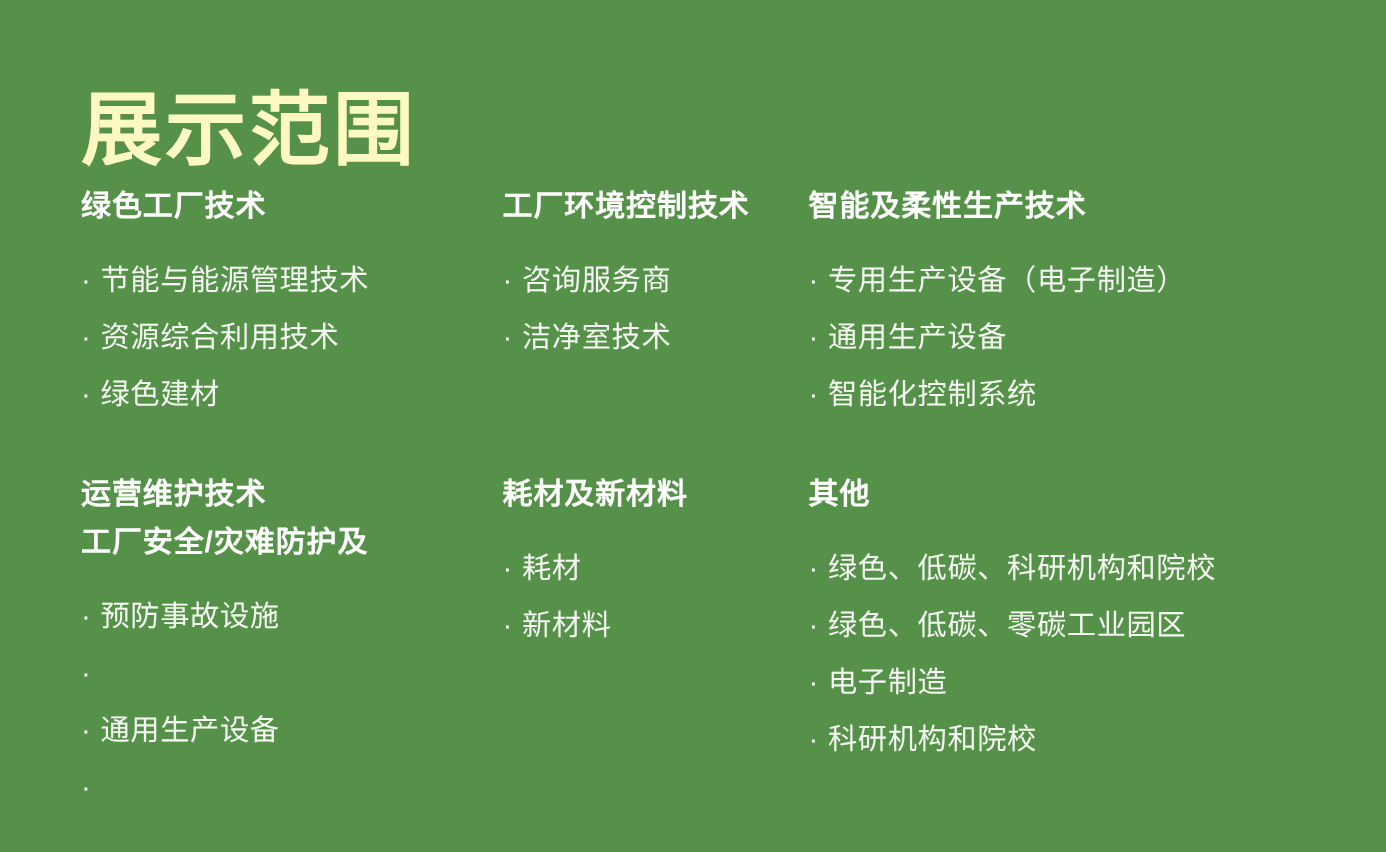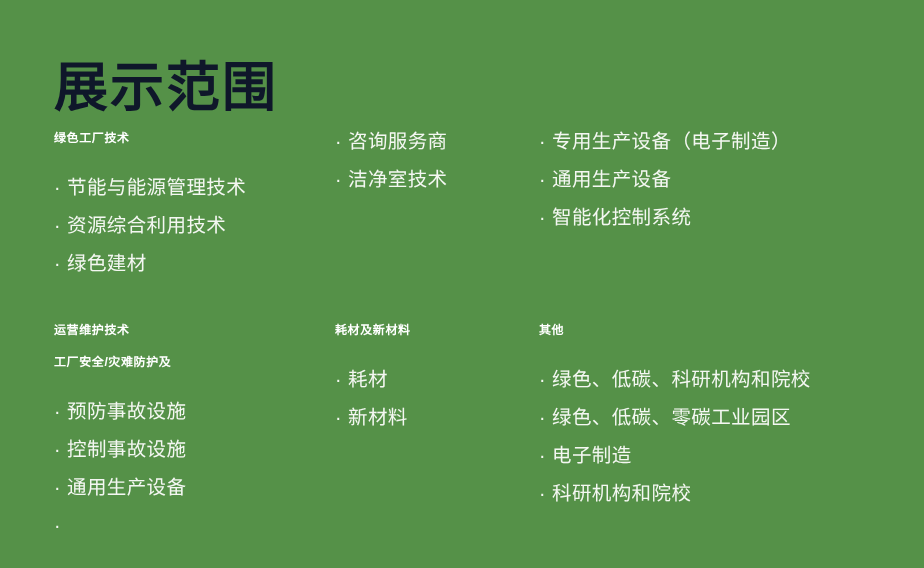--- a/index.html
+++ b/index.html
@@ -20,21 +20,21 @@
     background: #559148;
     box-sizing: border-box;
   }
   .slide-title {
     position: absolute;
     left: 54px;
     top: 18px;
     font-size: 54px;
     line-height: 66px;
     font-weight: 700;
-    color: #0f172a;
+    color: #fef9c3;
     letter-spacing: 2px;
     white-space: nowrap;
   }
   .grid {
     position: absolute;
     left: 0;
     top: 122px;
     width: 924px;
     display: grid;
     grid-template-columns: 280px 242px 402px;
@@ -42,21 +42,21 @@
     row-gap: 0px;
   }
   .cell {
     padding-left: 54px;
     box-sizing: border-box;
   }
   .cell.col2 { padding-left: 55px; }
   .cell.col3 { padding-left: 17px; }
   .cell.row1 { min-height: 192px; }
   .group-title {
-    font-size: 12px;
+    font-size: 20px;
     line-height: 32px;
     font-weight: 700;
     color: #ffffff;
     letter-spacing: 0.6px;
     margin: 0 0 14px 0;
   }
   .group-title .tline { display: block; }
   .item-list {
     list-style: none;
     margin: 0;
@@ -106,33 +106,39 @@
           <span class="item-text">资源综合利用技术</span>
         </li>
         <li class="item">
           <span class="bullet">·</span>
           <span class="item-text">绿色建材</span>
         </li>
       </ul>
     </div>
 
     <div class="cell col2 row1">
+      <div class="group-title">
+        <span class="tline">工厂环境控制技术</span>
+      </div>
       <ul class="item-list">
         <li class="item">
           <span class="bullet">·</span>
           <span class="item-text">咨询服务商</span>
         </li>
         <li class="item">
           <span class="bullet">·</span>
           <span class="item-text">洁净室技术</span>
         </li>
       </ul>
     </div>
 
     <div class="cell col3 row1">
+      <div class="group-title">
+        <span class="tline">智能及柔性生产技术</span>
+      </div>
       <ul class="item-list">
         <li class="item">
           <span class="bullet">·</span>
           <span class="item-text">专用生产设备（电子制造）</span>
         </li>
         <li class="item">
           <span class="bullet">·</span>
           <span class="item-text">通用生产设备</span>
         </li>
         <li class="item">
@@ -147,21 +153,20 @@
         <span class="tline">运营维护技术</span>
         <span class="tline">工厂安全/灾难防护及</span>
       </div>
       <ul class="item-list">
         <li class="item">
           <span class="bullet">·</span>
           <span class="item-text">预防事故设施</span>
         </li>
         <li class="item">
           <span class="bullet">·</span>
-          <span class="item-text">控制事故设施</span>
         </li>
         <li class="item">
           <span class="bullet">·</span>
           <span class="item-text">通用生产设备</span>
         </li>
         <li class="item">
           <span class="bullet">·</span>
         </li>
       </ul>
     </div>

